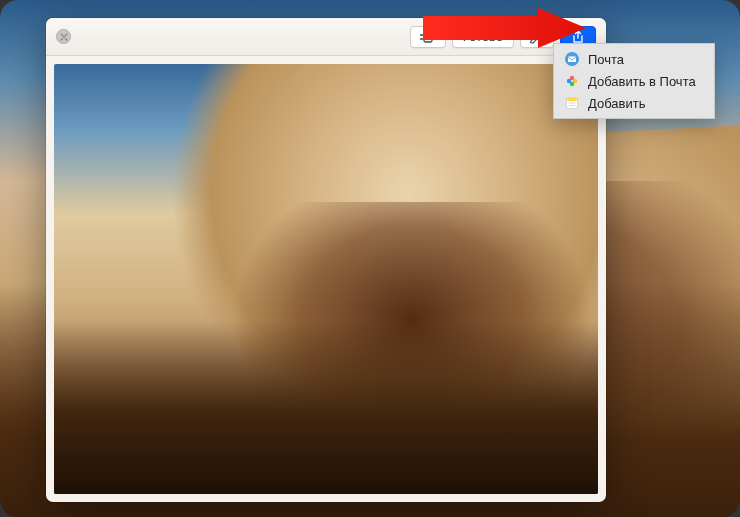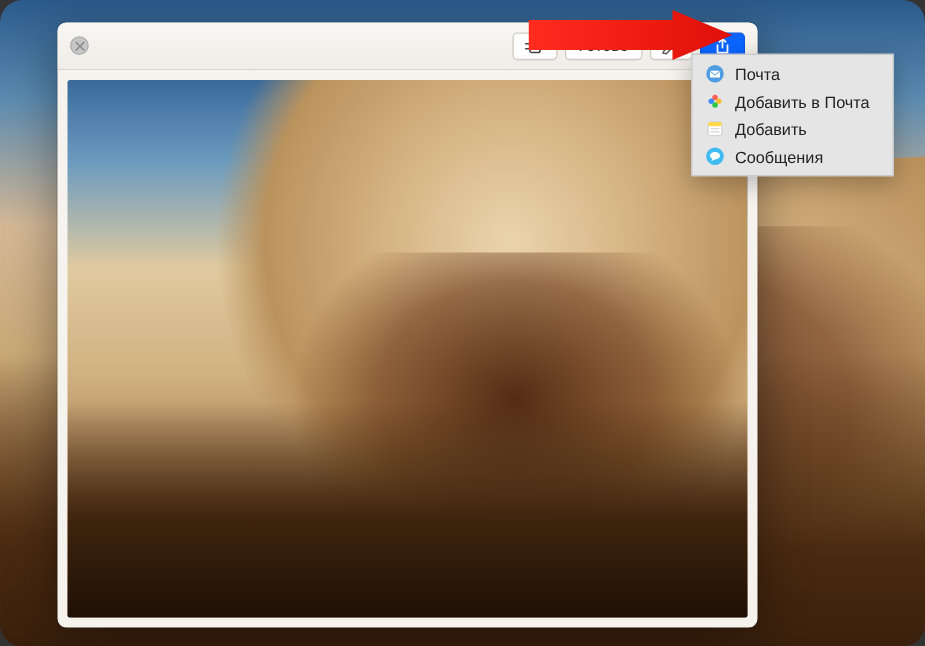--- a/index.html
+++ b/index.html
@@ -267,23 +267,13 @@
     <span class="mi-icon">
       <svg width="16" height="16" viewBox="0 0 16 16">
         <rect x="2.5" y="2.5" width="11" height="11" rx="2" fill="#fff" stroke="#ccc" stroke-width="0.8"></rect>
         <rect x="2.5" y="2.5" width="11" height="3.5" rx="2" fill="#ffd94a"></rect>
         <line x1="4.5" y1="8" x2="11.5" y2="8" stroke="#ccc" stroke-width="0.8"></line>
         <line x1="4.5" y1="10.5" x2="11.5" y2="10.5" stroke="#ccc" stroke-width="0.8"></line>
       </svg>
     </span>
     <span>Добавить</span>
   </div>
-  <div class="menu-item">
-    <span class="mi-icon">
-      <svg width="16" height="16" viewBox="0 0 16 16">
-        <circle cx="8" cy="8" r="7" fill="#3fbcf2"></circle>
-        <ellipse cx="8" cy="7.5" rx="4" ry="3" fill="#fff"></ellipse>
-        <path d="M6 10 L5 12 L8 10.3" fill="#fff"></path>
-      </svg>
-    </span>
-    <span>Сообщения</span>
-  </div>
 </div>
 
 </body></html>

